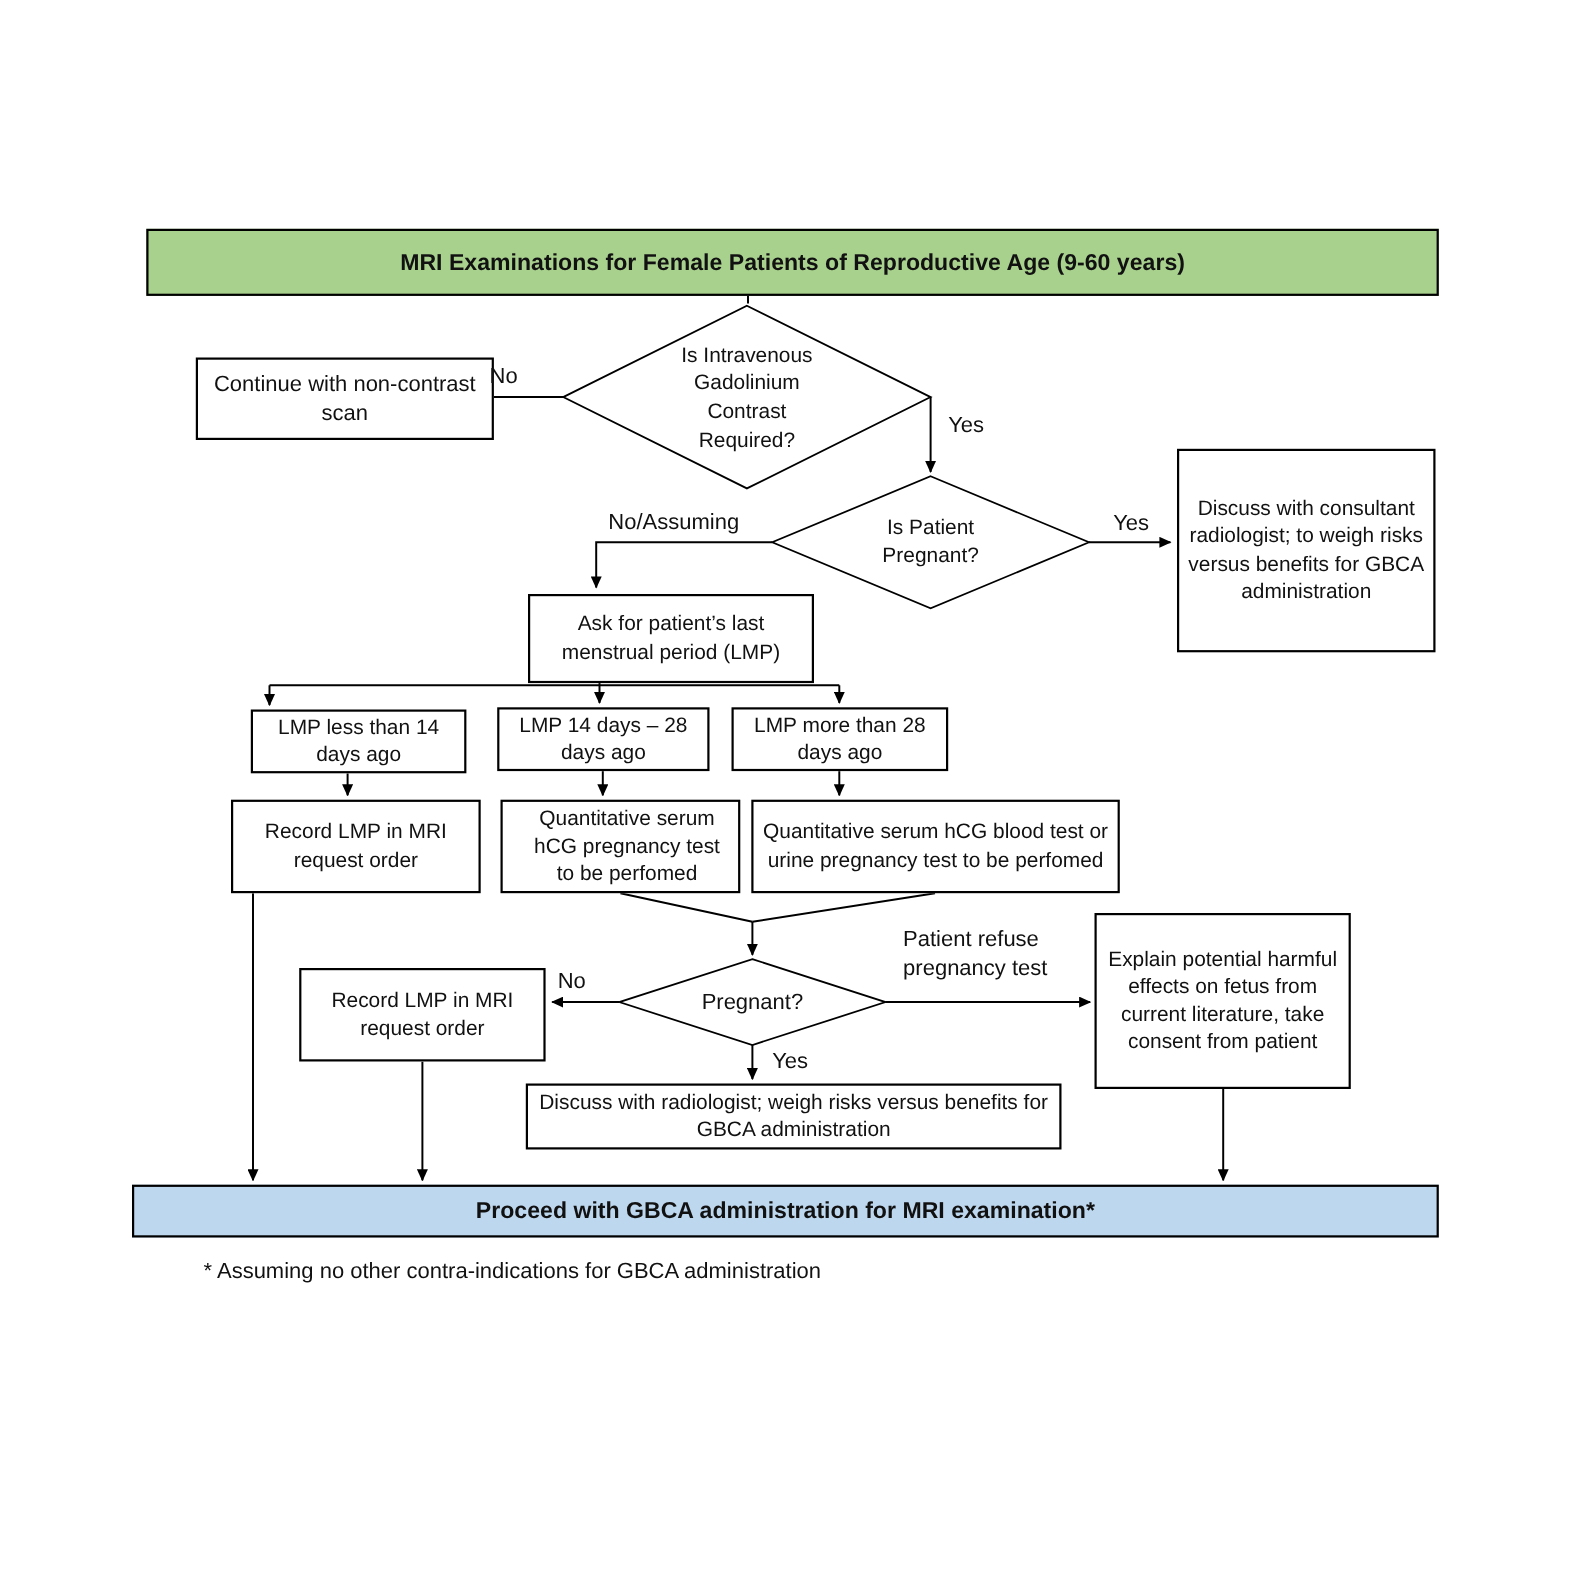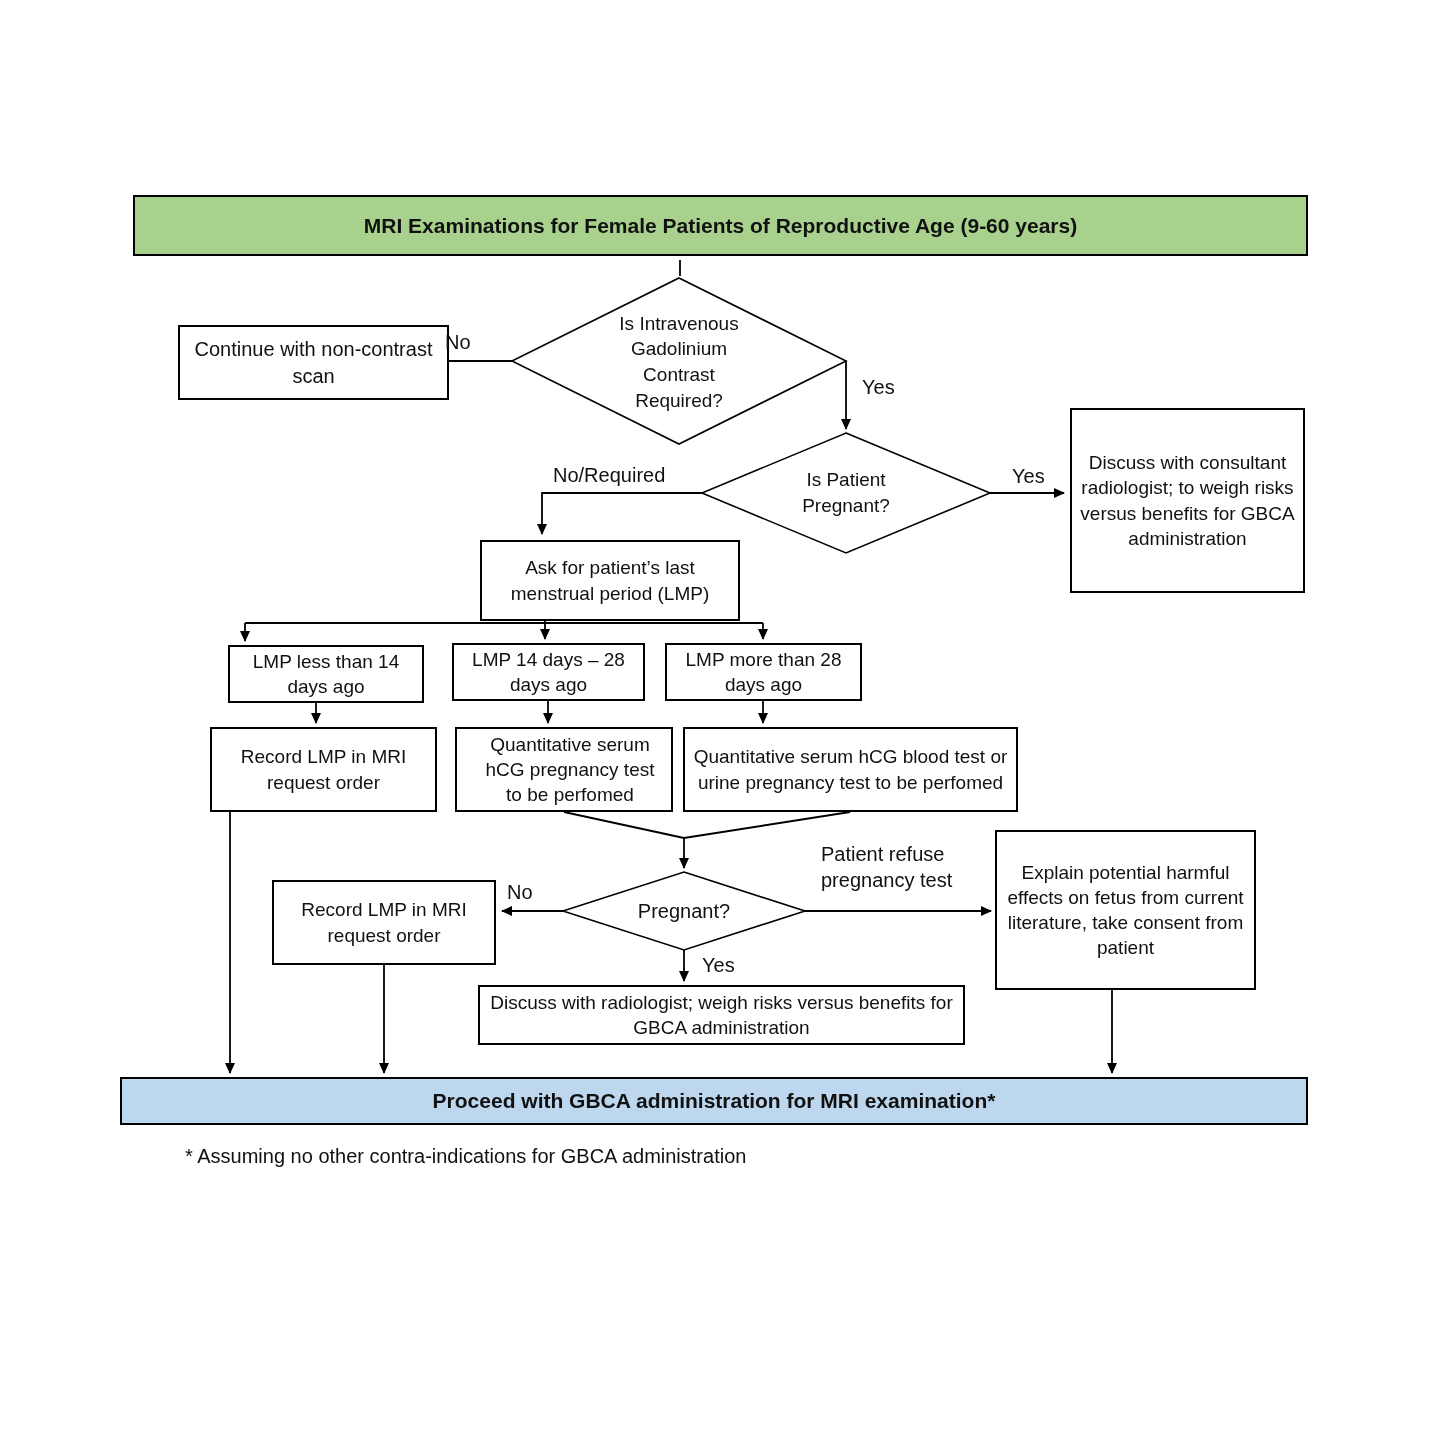--- a/index.html
+++ b/index.html
@@ -77,32 +77,32 @@
       <line x1="1112" y1="990" x2="1112" y2="1073" marker-end="url(#arr)"></line>
     </g>
     <g stroke="#000" stroke-width="1.6" fill="#ffffff">
 
       <polygon points="679,278 846,361 679,444 512,361"></polygon>
       <polygon points="846,433 990,493 846,553 702,493"></polygon>
       <polygon points="684,872 805,911 684,950 563,911"></polygon>
     </g>
   </svg>
 
-  <div class="banner" style="left:133px;top:195px;width:1175px;height:61px;background:#a9d18e;">MRI Examinations for Female Patients of Reproductive Age (9-60 years)</div>
+  <div class="banner" style="left:133px;top:208px;width:1175px;height:61px;background:#a9d18e;">MRI Examinations for Female Patients of Reproductive Age (9-60 years)</div>
 
   <div class="dlabel" style="left:600px;top:300px;width:158px;height:124px;">Is Intravenous Gadolinium Contrast Required?</div>
 
   <div class="box" style="left:178px;top:325px;width:271px;height:75px;font-size:20px;">Continue with non-contrast scan</div>
 
   <div class="elabel" style="left:445px;top:329px;">No</div>
   <div class="elabel" style="left:862px;top:374px;">Yes</div>
 
   <div class="dlabel" style="left:782px;top:462px;width:128px;height:62px;">Is Patient Pregnant?</div>
 
-  <div class="elabel" style="left:553px;top:462px;">No/Required</div>
+  <div class="elabel" style="left:553px;top:462px;">No/Assuming</div>
   <div class="elabel" style="left:1012px;top:463px;">Yes</div>
 
   <div class="box" style="left:1070px;top:408px;width:235px;height:185px;">Discuss with consultant radiologist; to weigh risks versus benefits for GBCA administration</div>
 
   <div class="box" style="left:452px;top:540px;width:260px;height:81px;margin-left:28px;">Ask for patient’s last menstrual period (LMP)</div>
 
   <div class="box" style="left:228px;top:645px;width:196px;height:58px;">LMP less than 14 days ago</div>
   <div class="box" style="left:452px;top:643px;width:193px;height:58px;">LMP 14 days – 28 days ago</div>
   <div class="box" style="left:665px;top:643px;width:197px;height:58px;">LMP more than 28 days ago</div>
 
@@ -111,21 +111,21 @@
   <div class="box" style="left:683px;top:727px;width:335px;height:85px;">Quantitative serum hCG blood test or urine pregnancy test to be perfomed</div>
 
   <div class="dlabel" style="left:604px;top:886px;width:160px;height:50px;font-size:20px;">Pregnant?</div>
 
   <div class="elabel" style="left:507px;top:879px;">No</div>
   <div class="elabel" style="left:702px;top:952px;">Yes</div>
   <div class="elabel" style="left:821px;top:841px;width:150px;white-space:normal;">Patient refuse pregnancy test</div>
 
   <div class="box" style="left:272px;top:880px;width:224px;height:85px;">Record LMP in MRI request order</div>
 
-  <div class="box" style="left:995px;top:830px;width:261px;height:160px;">Explain potential harmful effects on fetus from current literature, take consent from patient</div>
+  <div class="box" style="left:995px;top:830px;width:233px;height:160px;">Explain potential harmful effects on fetus from current literature, take consent from patient</div>
 
   <div class="box" style="left:478px;top:985px;width:487px;height:60px;">Discuss with radiologist; weigh risks versus benefits for GBCA administration</div>
 
   <div class="banner" style="left:120px;top:1077px;width:1188px;height:48px;background:#bdd7ee;">Proceed with GBCA administration for MRI examination*</div>
 
   <div class="footnote" style="left:185px;top:1145px;">* Assuming no other contra-indications for GBCA administration</div>
 
 </div>
 
 </body></html>

